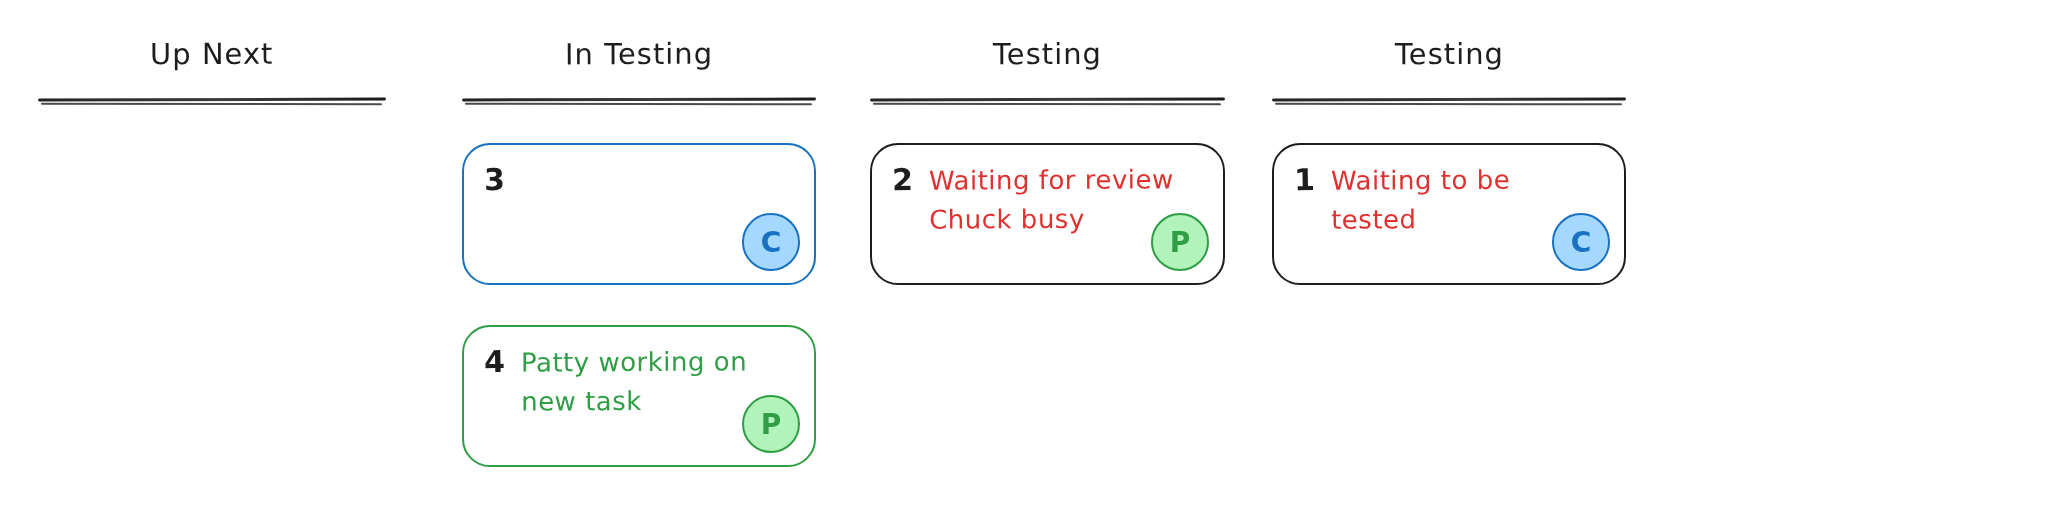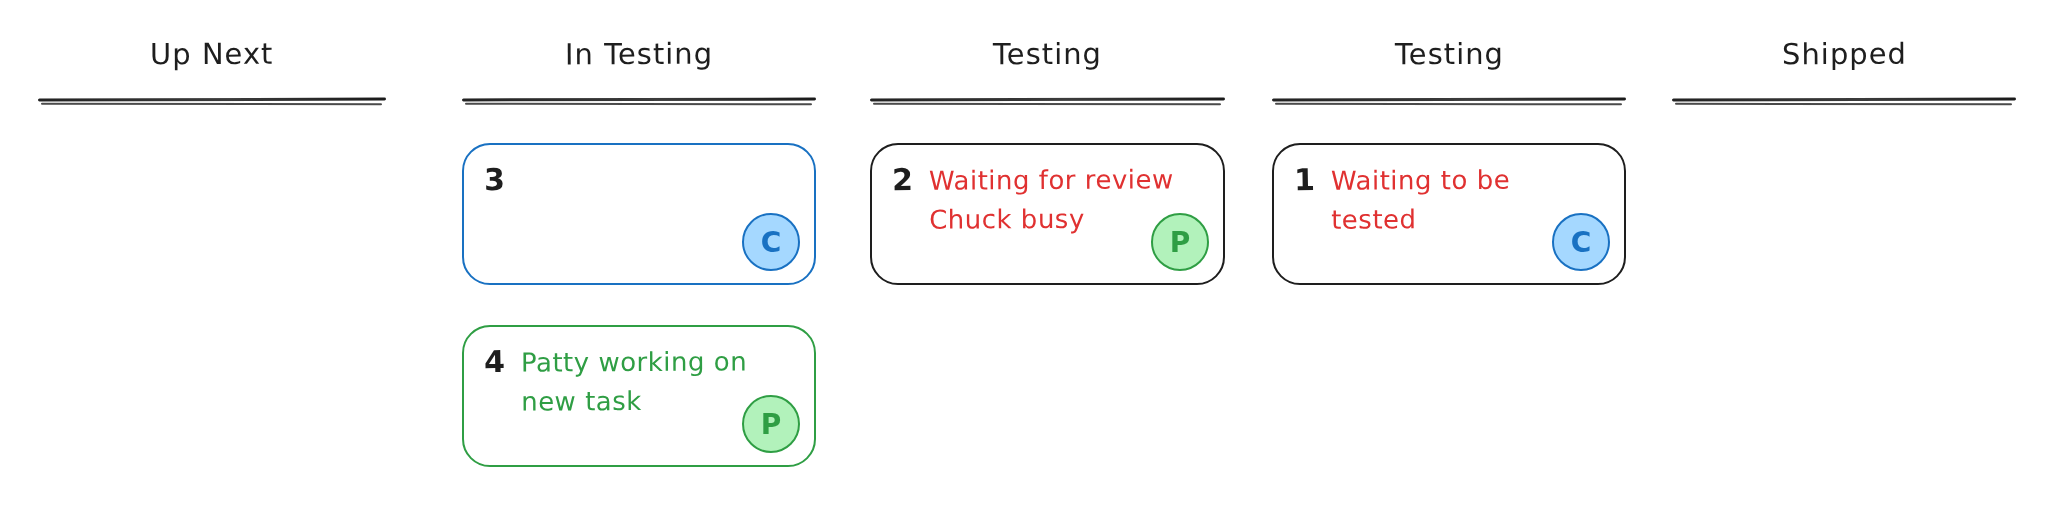--- a/index.html
+++ b/index.html
@@ -206,19 +206,14 @@
           </div>
         </div>
         <div class="avatar avatar-blue">
           <span>C</span>
         </div>
       </div>
 
     </div>
   </section>
 
-  <section class="column col-shipped">
-    <div class="column-title">Shipped</div>
-    <div class="column-rule"></div>
-    <div class="cards"></div>
-  </section>
 
 </div>
 
 </body></html>

